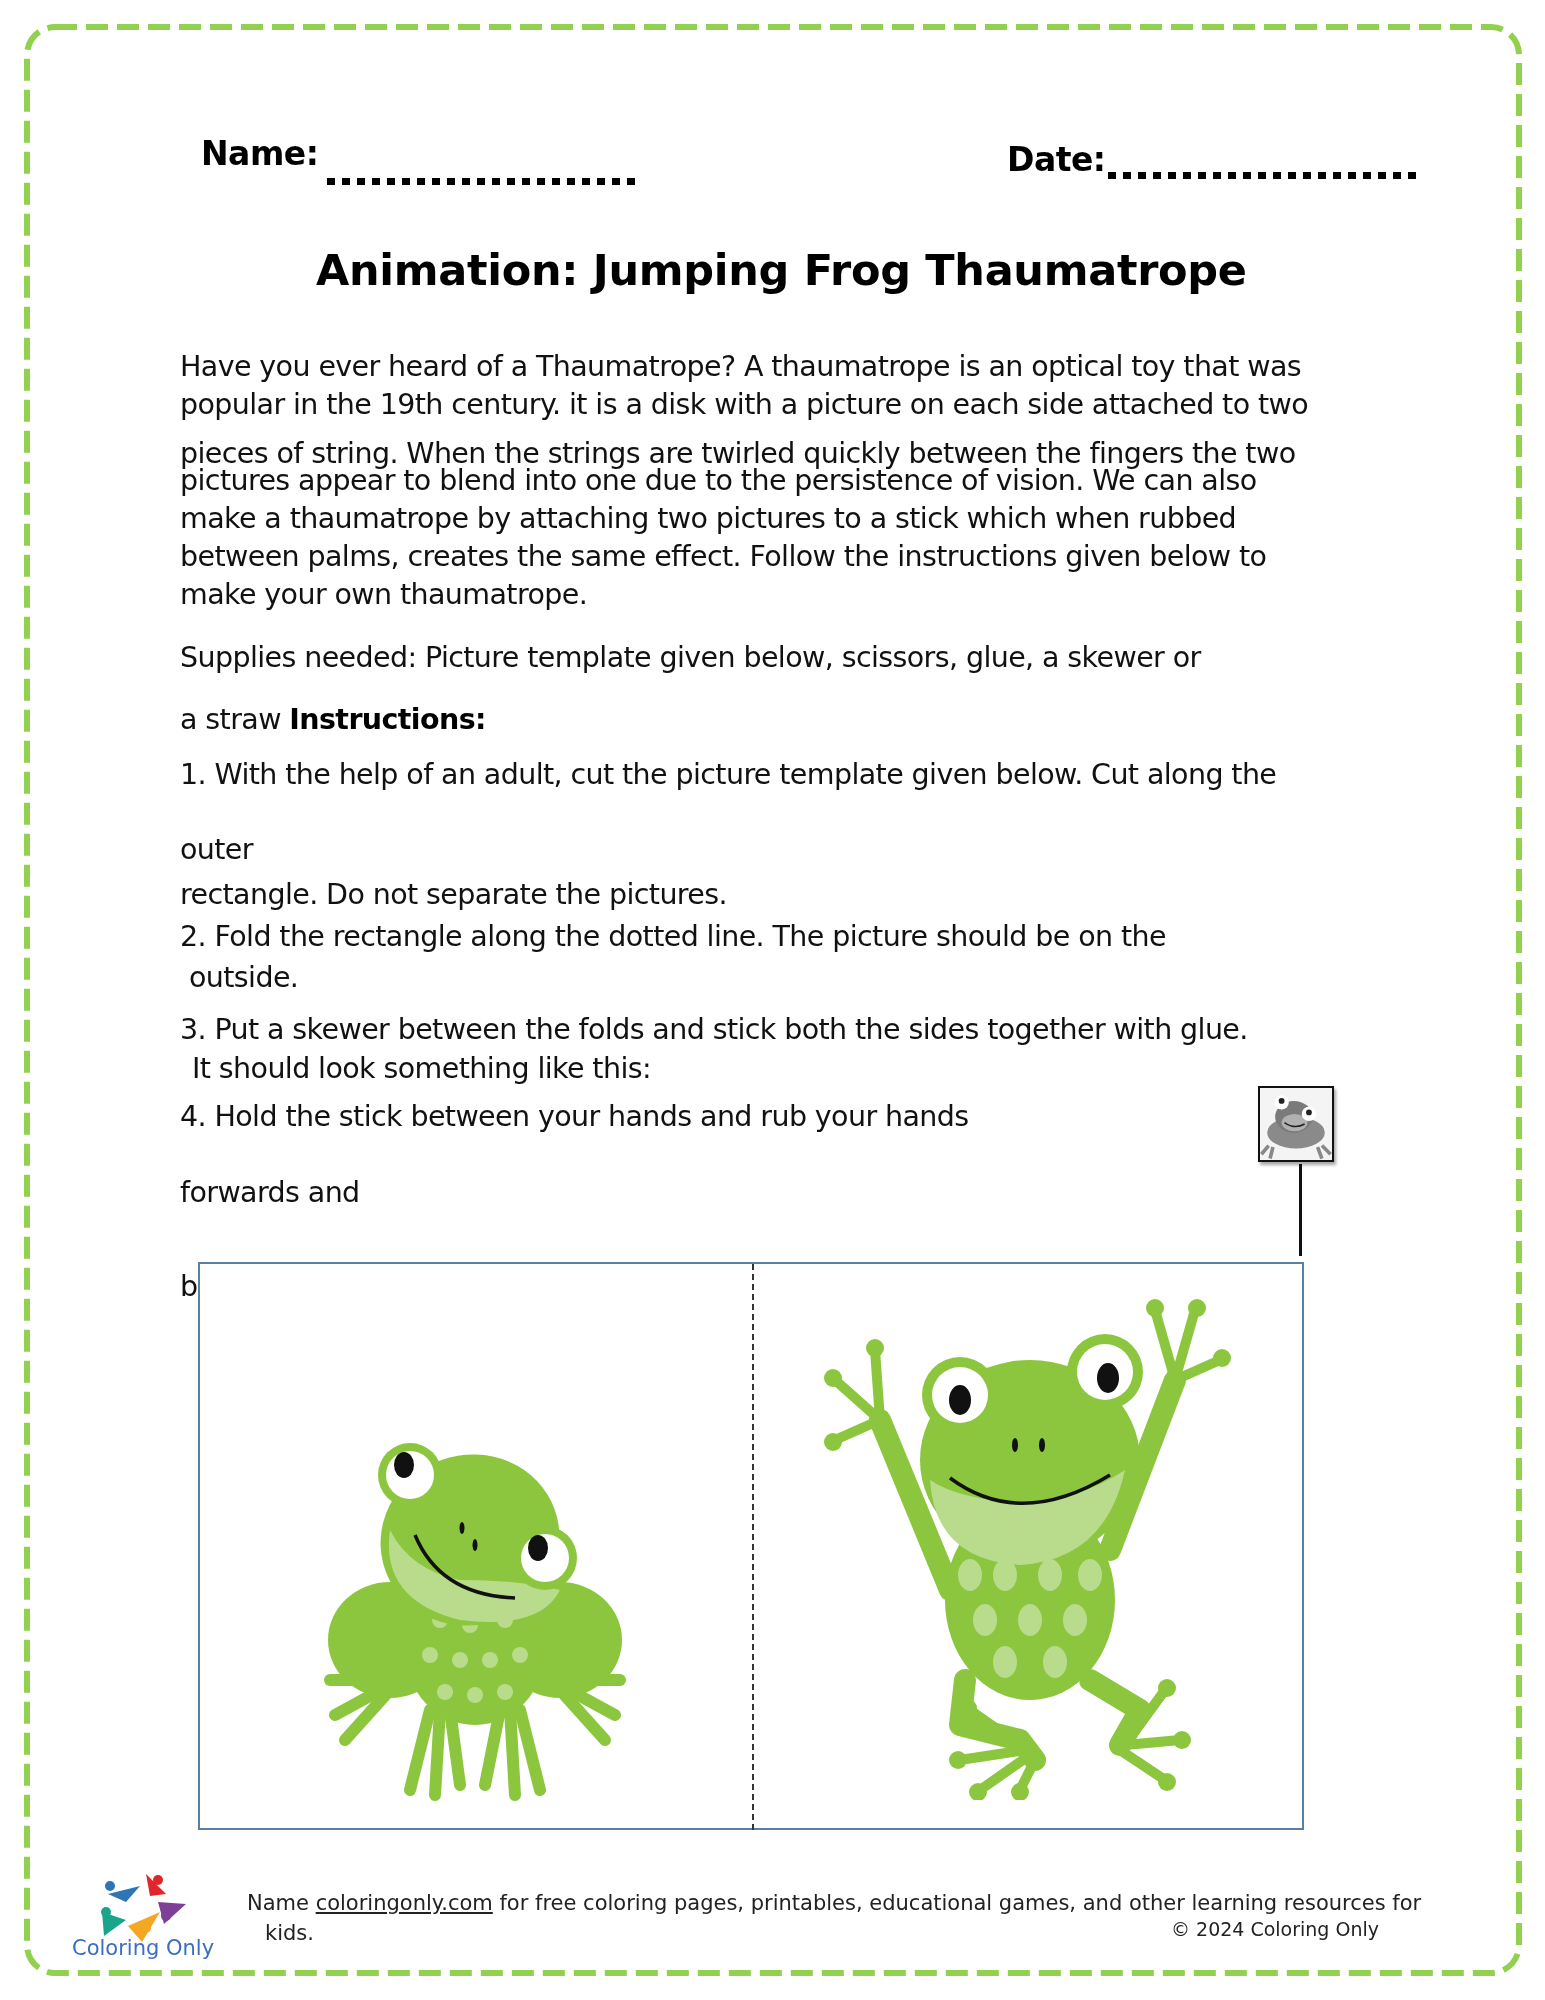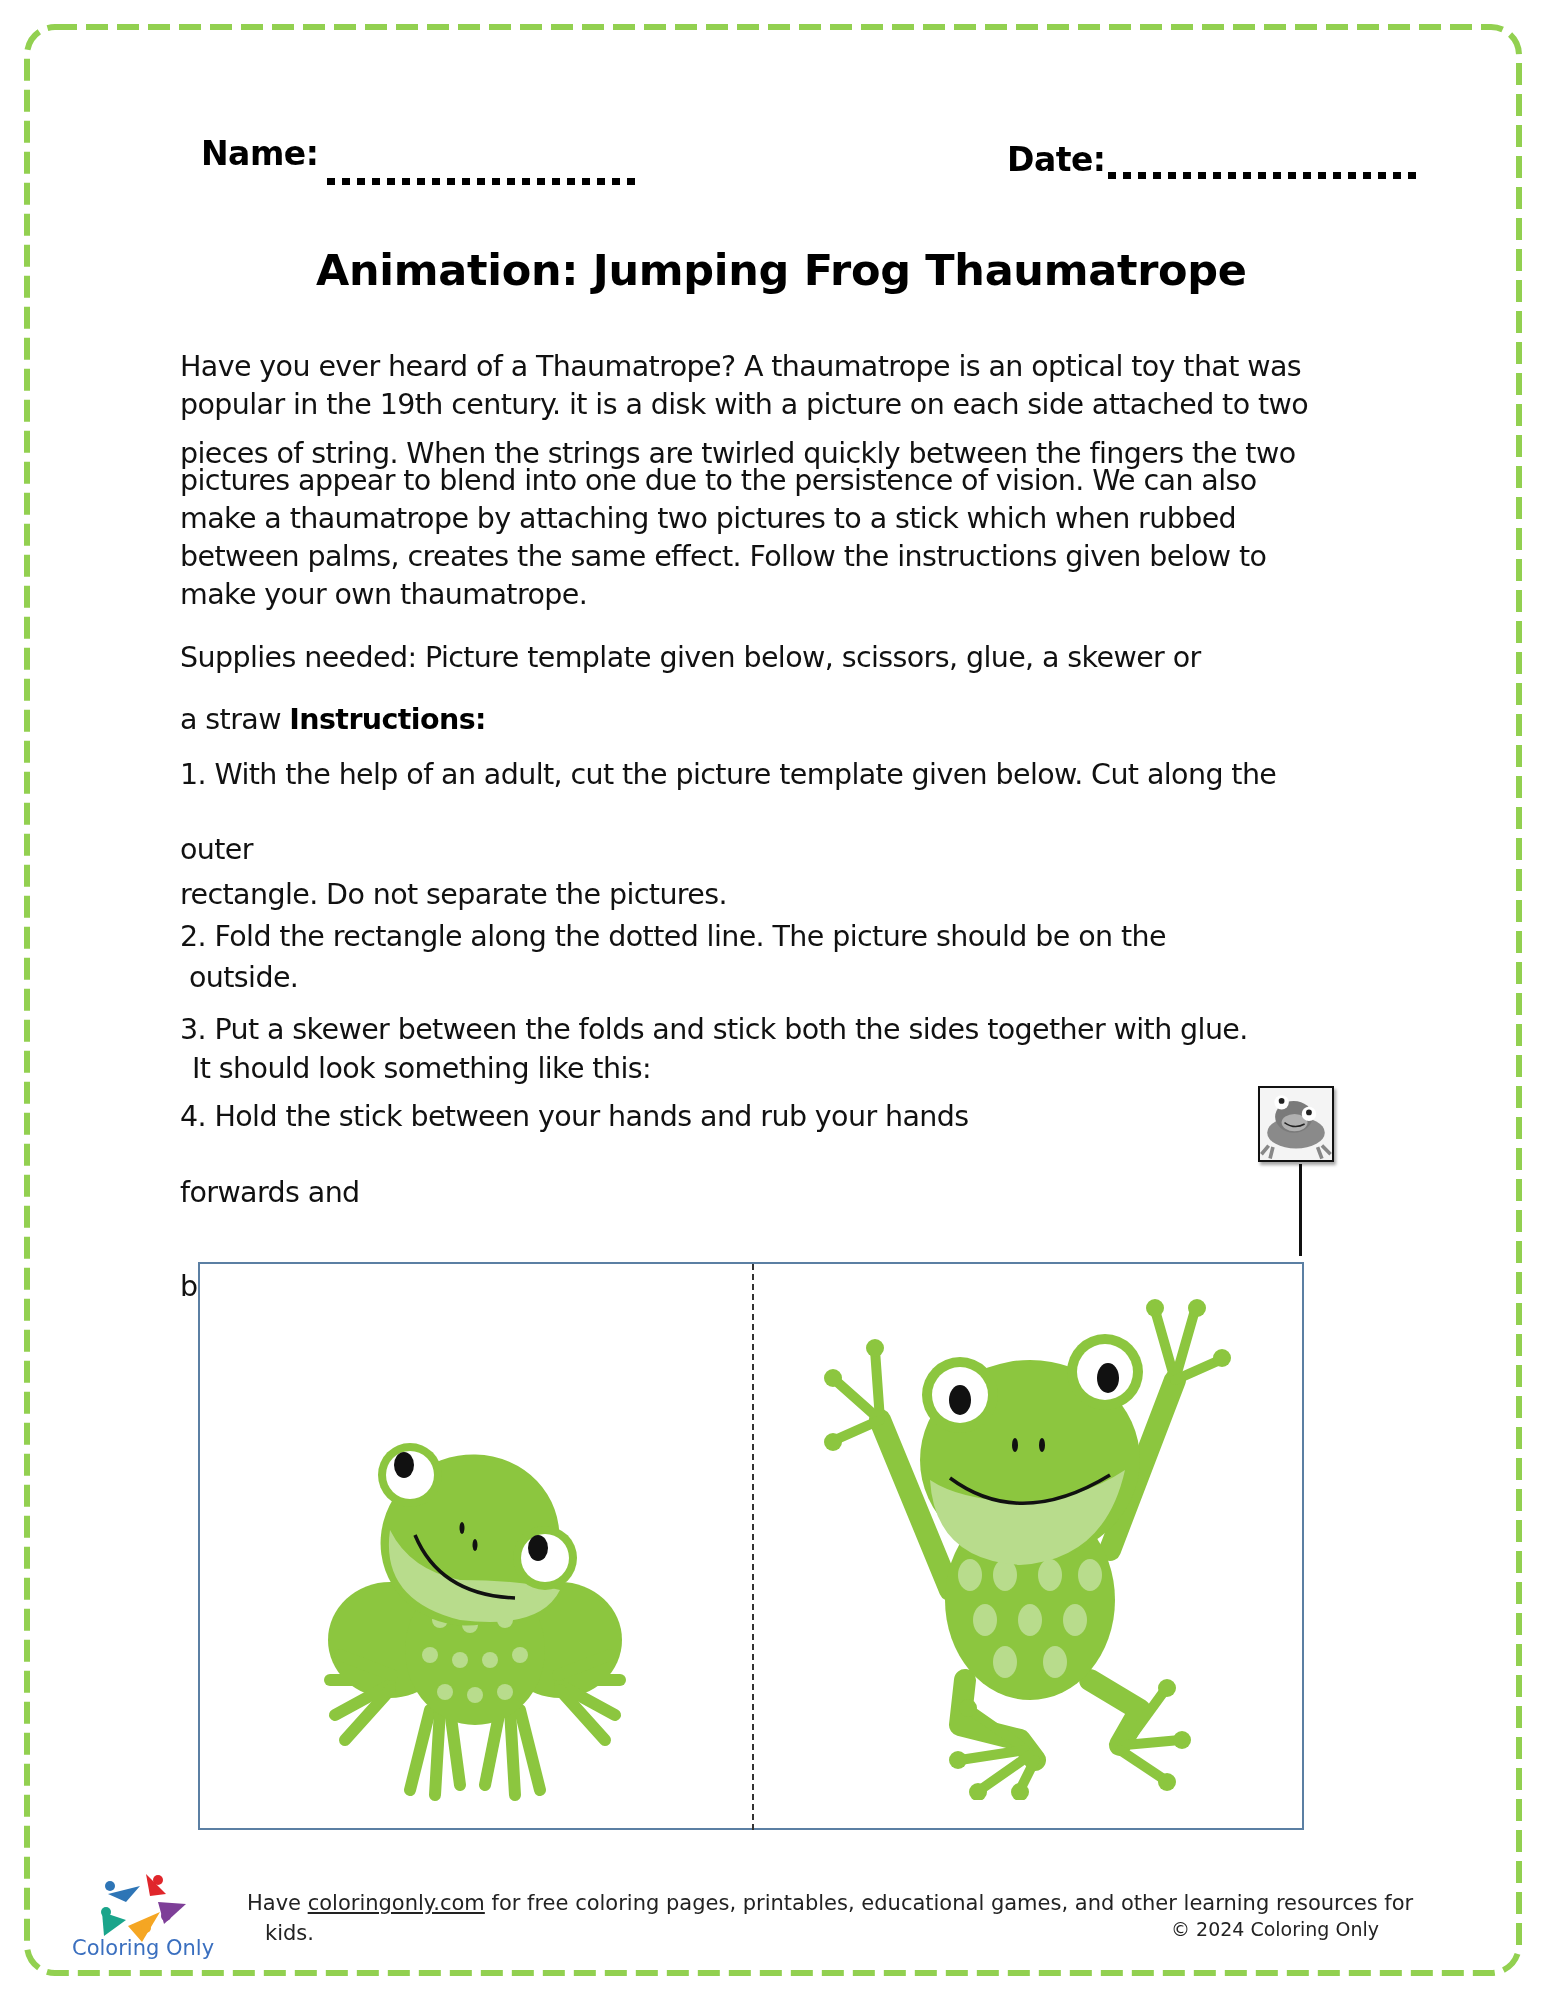--- a/index.html
+++ b/index.html
@@ -208,16 +208,16 @@
   <path d="M90 36 L118 38 L96 58 Z" fill="#7e3f98"></path>
     <circle cx="98" cy="50" r="5" fill="#7e3f98"></circle>
   <path d="M60 60 L92 46 L74 76 Z" fill="#f5a623"></path>
     <circle cx="78" cy="62" r="5" fill="#f5a623"></circle>
   <path d="M34 46 L58 54 L36 70 Z" fill="#1aa58b"></path>
     <circle cx="38" cy="46" r="5" fill="#1aa58b"></circle>
 </svg>
 <div class="logo-text">Coloring Only</div>
 
 <div class="abs footer-text" style="left:247px; top:1891px;">
-  <span>Have </span><span class="footer-link">coloringonly.com</span><span> for free coloring pages, printables, educational games, and other learning resources for</span>
+  <span>Name </span><span class="footer-link">coloringonly.com</span><span> for free coloring pages, printables, educational games, and other learning resources for</span>
 </div>
 <div class="abs footer-text" style="left:242px; top:1921px;margin-left:23px;">kids.</div>
 <div class="abs copyright" style="left:1171px; top:1918px;">© 2024 Coloring Only</div>
 
 </body></html>

